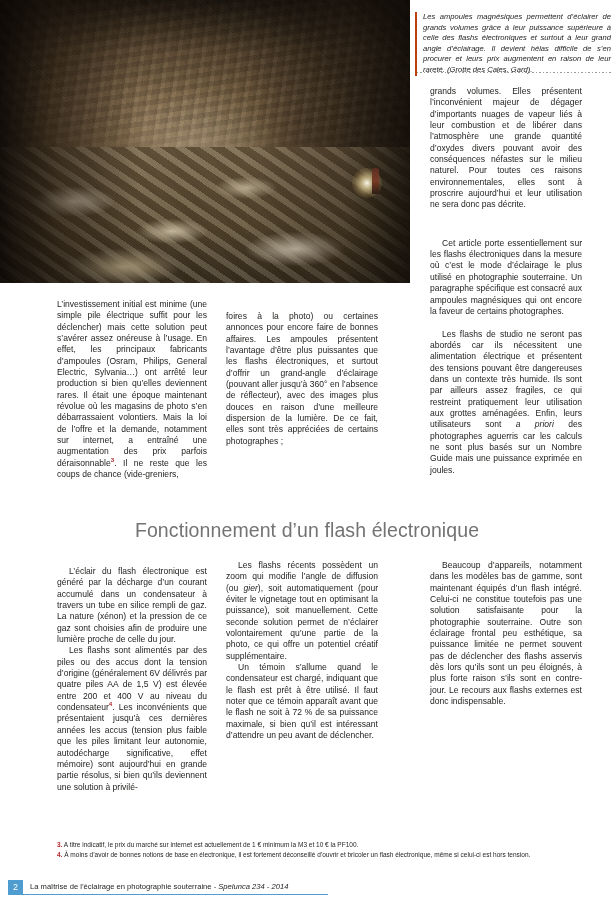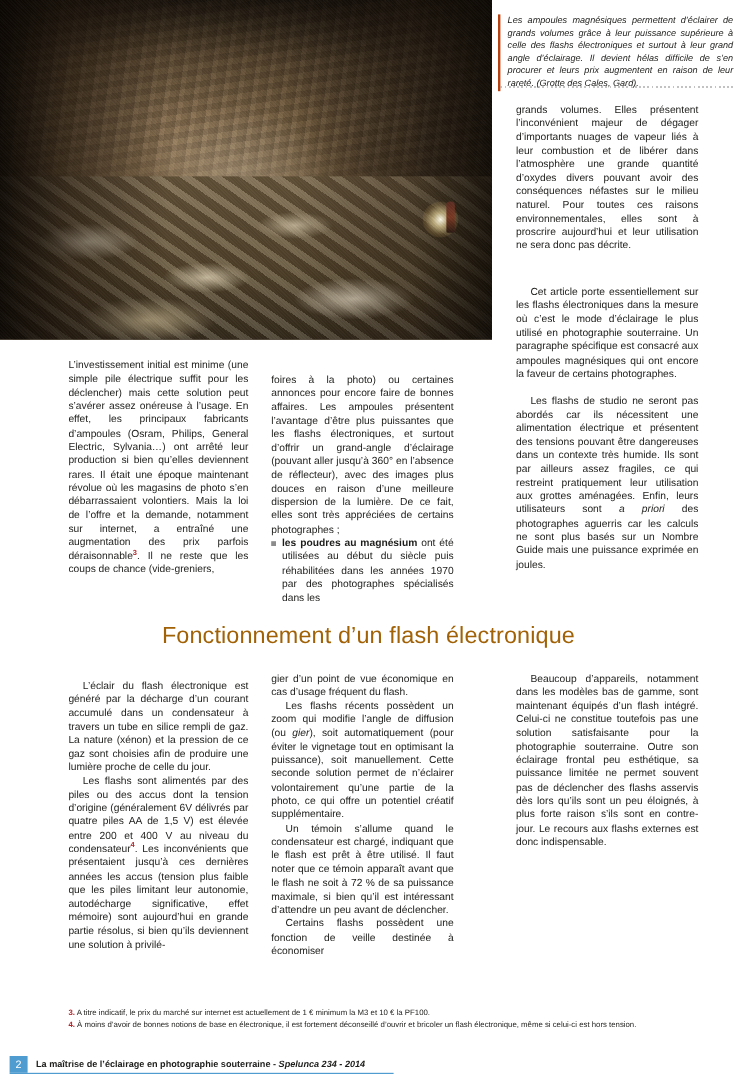--- a/index.html
+++ b/index.html
@@ -106,21 +106,21 @@
   .col p + p { margin-top:0; }
 
   .c-left  { left:57px;  width:150px; }
   .c-mid   { left:226px; width:152px; }
   .c-right { left:430px; width:152px; }
 
   
   #section-title {
     position:absolute; left:0; right:0; top:518px;
     text-align:center;
-    color:#a16207;
+    color:#737373;
     font-size:19.5px;
     line-height:24px;
     font-weight:400;
     letter-spacing:0.1px;
   }
 
   
   .bullet-line { position:relative; padding-left:9px; }
   .bullet-line .sq {
     position:absolute; left:0; top:4px; width:4px; height:4px;
@@ -150,22 +150,22 @@
     background:#4f9dd0; color:#ffffff;
     font-size:9px; line-height:14px; text-align:center;
   }
   #footer .pagerule {
     position:absolute; left:0; top:14px; width:320px; height:1.2px; background:#4f9dd0;
   }
   #footer .ftext {
     position:absolute; left:22px; top:1px;
     font-size:7.6px; line-height:12px; color:#1d1d1b;
   }
-  #footer .ftext i { font-style:italic; font-weight:bold; }
-  #footer .ftext b { font-weight:bold; }
+  #footer .ftext i { font-style:italic; font-weight:normal; }
+  #footer .ftext b { font-weight:normal; }
 </style>
 </head>
 <body>
 
 <div id="photo">
   <div class="layer cave-bg"></div>
   <div class="layer cave-vault"></div>
   <div class="cave-rubble"></div>
   <div class="layer cave-top-dark"></div>
   <div class="layer cave-left-dark"></div>
@@ -186,37 +186,32 @@
   <p class="indent" style="margin-top:27px;">Cet article porte essentiellement sur les flashs électroniques dans la mesure où c’est le mode d’éclairage le plus utilisé en photographie souterraine. Un paragraphe spécifique est consacré aux ampoules magnésiques qui ont encore la faveur de certains photographes.</p>
   <p class="indent" style="margin-top:11.35px;"><span>Les flashs de studio ne seront pas abordés car ils nécessitent une alimentation électrique et présentent des tensions pouvant être dangereuses dans un contexte très humide. Ils sont par ailleurs assez fragiles, ce qui restreint pratiquement leur utilisation aux grottes aménagées. Enfin, leurs utilisateurs sont </span><i class="em">a priori</i><span> des photographes aguerris car les calculs ne sont plus basés sur un Nombre Guide mais une puissance exprimée en joules.</span></p>
 </div>
 
 <div class="col c-left" style="top:299px;">
   <p><span>L’investissement initial est minime (une simple pile électrique suffit pour les déclencher) mais cette solution peut s’avérer assez onéreuse à l’usage. En effet, les principaux fabricants d’ampoules (Osram, Philips, General Electric, Sylvania…) ont arrêté leur production si bien qu’elles deviennent rares. Il était une époque maintenant révolue où les magasins de photo s’en débarrassaient volontiers. Mais la loi de l’offre et la demande, notamment sur internet, a entraîné une augmentation des prix parfois déraisonnable</span><sup class="fn">3</sup><span>. Il ne reste que les coups de chance (vide-greniers,</span></p>
 </div>
 
 <div class="col c-mid" style="top:299px;margin-top:12px;">
   <p>foires à la photo) ou certaines annonces pour encore faire de bonnes affaires. Les ampoules présentent l’avantage d’être plus puissantes que les flashs électroniques, et surtout d’offrir un grand-angle d’éclairage (pouvant aller jusqu’à 360° en l’absence de réflecteur), avec des images plus douces en raison d’une meilleure dispersion de la lumière. De ce fait, elles sont très appréciées de certains photographes ;</p>
-  <p class="bullet-line" style="margin-top:0;">
-    <span class="sq"></span><b class="strong">les poudres au magnésium</b><span> ont été utilisées au début du siècle puis réhabilitées dans les années 1970 par des photographes spécialisés dans les</span>
-  </p>
 </div>
 
 <div id="section-title">Fonctionnement d’un flash électronique</div>
 
 <div class="col c-left" style="top:566px;">
   <p class="indent">L’éclair du flash électronique est généré par la décharge d’un courant accumulé dans un condensateur à travers un tube en silice rempli de gaz. La nature (xénon) et la pression de ce gaz sont choisies afin de produire une lumière proche de celle du jour.</p>
   <p class="indent"><span>Les flashs sont alimentés par des piles ou des accus dont la tension d’origine (généralement 6V délivrés par quatre piles AA de 1,5 V) est élevée entre 200 et 400 V au niveau du condensateur</span><sup class="fn">4</sup><span>. Les inconvénients que présentaient jusqu’à ces dernières années les accus (tension plus faible que les piles limitant leur autonomie, autodécharge significative, effet mémoire) sont aujourd’hui en grande partie résolus, si bien qu’ils deviennent une solution à privilé-</span></p>
 </div>
 
 <div class="col c-mid" style="top:560px;">
-  <p>gier d’un point de vue économique en cas d’usage fréquent du flash.</p>
   <p class="indent"><span>Les flashs récents possèdent un zoom qui modifie l’angle de diffusion (ou </span><i class="em">gier</i><span>), soit automatiquement (pour éviter le vignetage tout en optimisant la puissance), soit manuellement. Cette seconde solution permet de n’éclairer volontairement qu’une partie de la photo, ce qui offre un potentiel créatif supplémentaire.</span></p>
   <p class="indent">Un témoin s’allume quand le condensateur est chargé, indiquant que le flash est prêt à être utilisé. Il faut noter que ce témoin apparaît avant que le flash ne soit à 72 % de sa puissance maximale, si bien qu’il est intéressant d’attendre un peu avant de déclencher.</p>
-  <p class="indent">Certains flashs possèdent une fonction de veille destinée à économiser</p>
 </div>
 
 <div class="col c-right" style="top:560px;">
   <p class="indent">Beaucoup d’appareils, notamment dans les modèles bas de gamme, sont maintenant équipés d’un flash intégré. Celui-ci ne constitue toutefois pas une solution satisfaisante pour la photographie souterraine. Outre son éclairage frontal peu esthétique, sa puissance limitée ne permet souvent pas de déclencher des flashs asservis dès lors qu’ils sont un peu éloignés, à plus forte raison s’ils sont en contre-jour. Le recours aux flashs externes est donc indispensable.</p>
 </div>
 
 <div id="footnotes">
   <div class="fn-row"><span class="fn-num">3.</span><span> A titre indicatif, le prix du marché sur internet est actuellement de 1 € minimum la M3 et 10 € la PF100.</span></div>
   <div class="fn-row"><span class="fn-num">4.</span><span> À moins d’avoir de bonnes notions de base en électronique, il est fortement déconseillé d’ouvrir et bricoler un flash électronique, même si celui-ci est hors tension.</span></div>
 </div>

